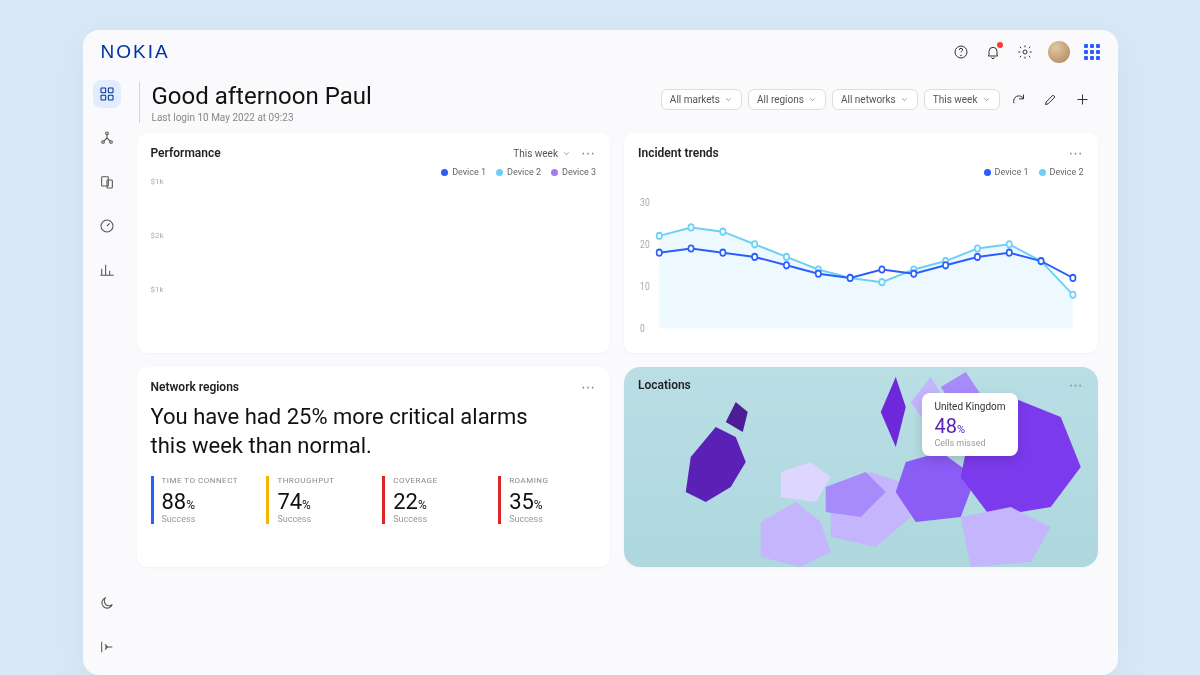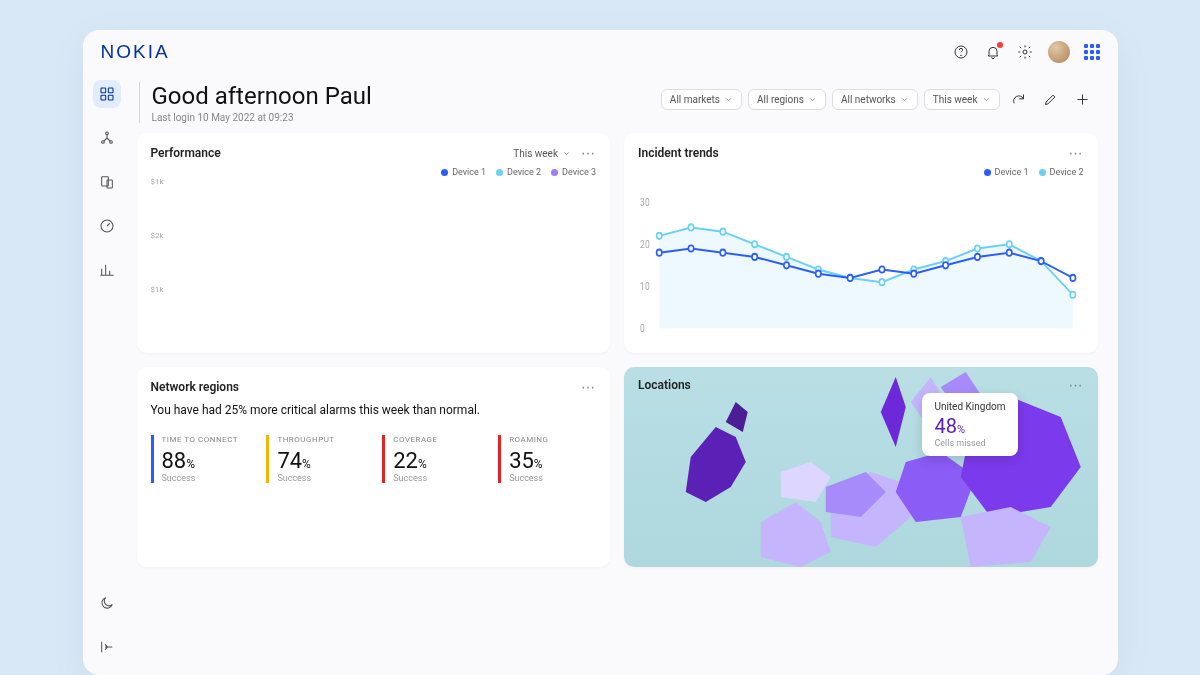--- a/index.html
+++ b/index.html
@@ -56,28 +56,28 @@
   .more{color:#888;cursor:pointer;font-size:14px;letter-spacing:1px;}
   .legend{display:flex;gap:10px;justify-content:flex-end;margin-top:6px;font-size:9px;color:#666;}
   .legend-item{display:flex;align-items:center;gap:4px;}
   .dot{width:7px;height:7px;border-radius:50%;}
   .bar-chart{flex:1;display:flex;align-items:flex-end;gap:2px;padding:4px 0 2px 28px;position:relative;}
   .bar-chart .ylabel{position:absolute;left:0;font-size:8px;color:#aaa;}
   .bar-col{flex:1;display:flex;flex-direction:column-reverse;}
   .seg{width:100%;}
   .line-chart{flex:1;position:relative;}
   .x-axis{display:flex;justify-content:space-around;font-size:9px;color:#aaa;margin-top:2px;padding:0 20px;}
-  .nh-text{font-size:12px;font-weight:400;color:#111;margin-top:8px;line-height:1.3;max-width:90%;}
+  .nh-text{font-size:22px;font-weight:400;color:#111;margin-top:8px;line-height:1.3;max-width:90%;}
   .kpis{display:flex;gap:18px;margin-top:16px;}
   .kpi{border-left:3px solid;padding-left:8px;flex:1;}
   .kpi-label{font-size:8px;letter-spacing:0.5px;color:#888;text-transform:uppercase;}
   .kpi-val{font-size:22px;color:#111;margin-top:4px;}
   .kpi-val small{font-size:12px;}
   .kpi-sub{font-size:9px;color:#999;}
-  .map-card{padding:0;}
+  .map-card{padding:0;border-radius:16px;}
   .map-card .card-header{position:absolute;top:10px;left:14px;right:14px;z-index:2;}
   .map{position:absolute;inset:0;background:linear-gradient(#B9DFE5,#AED7DE);}
   .map svg{position:absolute;inset:0;width:100%;height:100%;}
   .tooltip{position:absolute;top:26px;right:80px;background:#fff;border-radius:8px;padding:8px 12px;box-shadow:0 4px 12px rgba(0,0,0,0.15);z-index:3;}
   .tt-title{font-size:10px;color:#333;}
   .tt-val{font-size:20px;color:#5B21B6;margin-top:2px;}
   .tt-val small{font-size:11px;}
   .tt-sub{font-size:9px;color:#999;}
 </style>
 </head>

